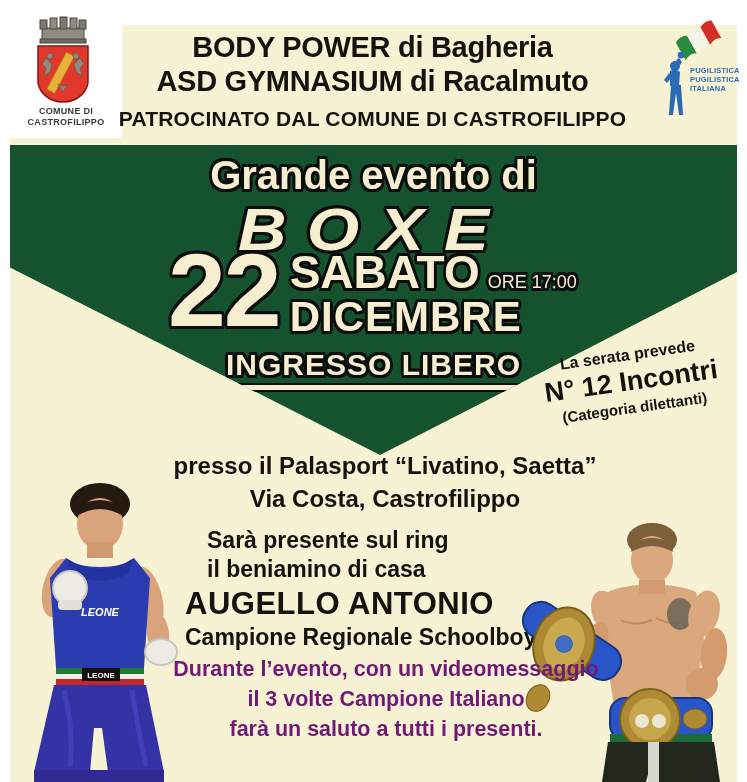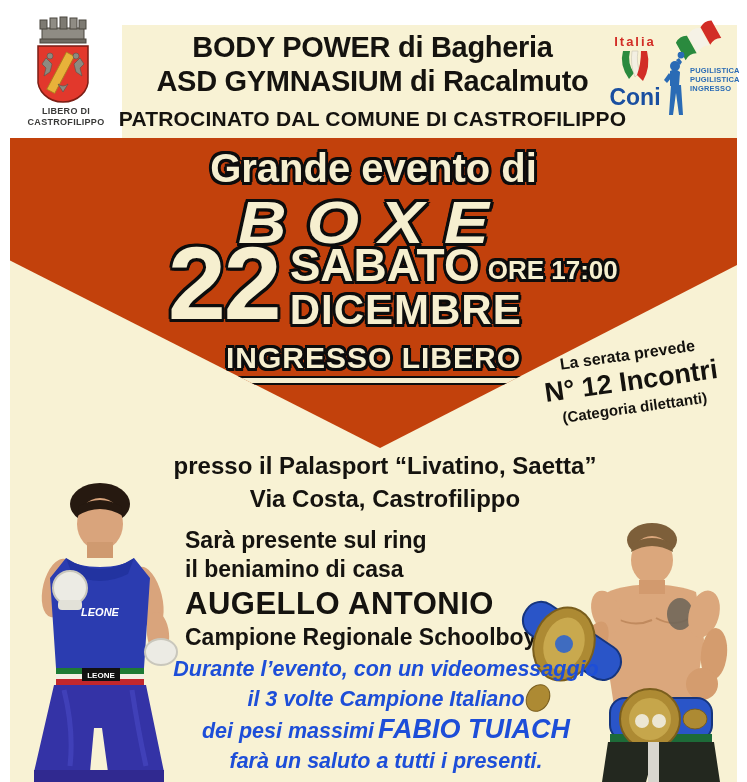--- a/index.html
+++ b/index.html
@@ -25,58 +25,58 @@
   .coni{position:absolute;left:604px;top:34px;width:62px;text-align:center;}
   .coni-italia{font-size:13px;font-weight:bold;color:#d22d26;letter-spacing:2px;}
   .coni-name{font-size:23px;font-weight:800;color:#1a4fa0;margin-top:1px;}
   .fpi{position:absolute;left:660px;top:18px;width:80px;}
   .fpi-flag{position:absolute;left:16px;top:8px;transform:rotate(-32deg);}
   .fpi-boxer{position:absolute;left:-2px;top:34px;}
   .fpi-name{position:absolute;left:30px;top:48px;font-size:7.5px;font-weight:bold;color:#2a6bb5;line-height:9px;letter-spacing:.2px;}
 
   
   .banner{
-    position:absolute;left:10px;top:138px;width:727px;height:310px;background:#c2410c;
+    position:absolute;left:10px;top:145px;width:727px;height:310px;background:#14532d;
     clip-path:polygon(0 0,100% 0,100% 41%,50.9% 100%,0 39.5%);
   }
   .outline{
     color:#f6efcf;
     text-shadow:
       -2px -2px 0 #0d0d0d, 2px -2px 0 #0d0d0d, -2px 2px 0 #0d0d0d, 2px 2px 0 #0d0d0d,
       -3px 0 0 #0d0d0d, 3px 0 0 #0d0d0d, 0 -3px 0 #0d0d0d, 0 3px 0 #0d0d0d,
       -2px 3px 0 #0d0d0d, 2px 3px 0 #0d0d0d, -2px -3px 0 #0d0d0d, 2px -3px 0 #0d0d0d;
   }
   .banner-intro{position:absolute;top:8px;width:100%;text-align:center;font-size:40px;font-weight:800;letter-spacing:0;}
   .banner-sport{
     position:absolute;top:50px;width:100%;text-align:center;
     font-size:60px;font-weight:800;font-style:italic;letter-spacing:18px;transform:scaleX(1.12);
   }
   .date-row{position:absolute;left:158px;top:104px;display:flex;align-items:flex-start;}
   .date-day{font-size:104px;font-weight:800;line-height:82px;letter-spacing:-2px;}
   .date-col{margin-left:10px;margin-top:2px;}
   .date-top{display:flex;align-items:flex-end;}
   .date-weekday{font-size:46px;font-weight:800;line-height:42px;}
-  .date-time{font-size:26px;font-weight:700;margin-left:8px;}
+  .date-time{font-size:18px;font-weight:400;margin-left:8px;}
   .date-month{font-size:42px;font-weight:800;line-height:46px;margin-top:1px;letter-spacing:1px;}
   .entry{position:absolute;top:203px;width:100%;text-align:center;font-size:30px;font-weight:800;letter-spacing:1px;}
   .entry-underline{position:absolute;left:215px;top:238px;width:296px;height:5px;background:#f6efcf;border:2px solid #0d0d0d;border-radius:3px;}
 
   
   .side-note{position:absolute;left:528px;top:346px;width:206px;text-align:center;transform:rotate(-8deg);color:#14120e;}
   .side-note-l1{font-size:16px;font-weight:bold;}
   .side-note-l2{font-size:27px;font-weight:800;margin-top:2px;}
   .side-note-l3{font-size:15px;font-weight:bold;margin-top:2px;}
 
   
   .venue{position:absolute;left:140px;top:449px;width:490px;text-align:center;font-size:24px;font-weight:bold;line-height:33px;color:#15130f;}
   .guest{position:absolute;left:185px;top:526px;color:#15130f;}
-  .guest-l{font-size:23px;font-weight:bold;line-height:29px;}
+  .guest-l{font-size:23px;font-weight:bold;line-height:29px;margin-left:22px;}
   .guest-name{font-size:31px;font-weight:800;line-height:36px;margin-top:2px;letter-spacing:.5px;}
   .guest-title{font-size:23px;font-weight:bold;line-height:28px;margin-top:1px;}
-  .announcement{position:absolute;left:150px;top:654px;width:472px;text-align:center;font-size:21.5px;font-weight:bold;line-height:30px;color:#1d4ed8;z-index:5;font-style:italic;}
+  .announcement{position:absolute;left:150px;top:654px;width:472px;text-align:center;font-size:21.5px;font-weight:bold;line-height:30px;color:#701a75;z-index:5;}
   .fabio{font-size:27px;font-weight:800;margin-left:4px;}
 
   .photo{position:absolute;z-index:2;}
 </style>
 </head>
 <body>
 
 <div class="poster">
   <div class="paper"></div>
 
@@ -99,60 +99,51 @@
 
     <g fill="#8d8a80" stroke="#55524a" stroke-width="0.6">
       <path d="M18 44 l6 6 -2 8 -6 4 2 -8 -4 -4 z"></path>
       <path d="M52 44 l-6 6 2 8 6 4 -2 -8 4 -4 z"></path>
       <circle cx="22" cy="42" r="3"></circle>
       <circle cx="48" cy="42" r="3"></circle>
       <path d="M30 70 q5 4 10 0 l-5 8 z" fill="#8d8a80"></path>
     </g>
   </svg>
   <div class="crest-caption">
-    <div>LIBERO DI</div>
+    <div>COMUNE DI</div>
     <div>CASTROFILIPPO</div>
   </div>
 
   <div class="header-text">
     <div class="header-line">BODY POWER di Bagheria</div>
     <div class="header-line">ASD GYMNASIUM di Racalmuto</div>
     <div class="header-patronage">PATROCINATO DAL COMUNE DI CASTROFILIPPO</div>
   </div>
 
-  <div class="coni">
-    <div class="coni-italia">Italia</div>
-    <svg width="36" height="34" viewBox="0 0 36 34" style="display:block;margin:0 auto;">
-      <path d="M6 2 q-4 14 6 28 l5 -6 q-7 -10 -4 -22 z" fill="#2a8a3e"></path>
-      <path d="M15 2 q-2 14 3 26 l5 -5 q-4 -9 -2 -21 z" fill="#f3efe2" stroke="#c9c4b0" stroke-width="0.6"></path>
-      <path d="M24 2 q0 13 -4 24 l6 6 q8 -14 4 -30 z" fill="#d22d26"></path>
-    </svg>
-    <div class="coni-name">Coni</div>
-  </div>
 
   <div class="fpi">
     <svg class="fpi-flag" width="46" height="28" viewBox="0 0 46 28">
       <path d="M2 4 q7 -4 13 0 l-1 20 q-6 -4 -13 0 z" fill="#2a8a3e"></path>
       <path d="M16 4 q7 -4 14 0 l-1 20 q-7 -4 -14 0 z" fill="#f5f2e6"></path>
       <path d="M31 4 q7 -4 13 0 l-1 20 q-6 -4 -13 0 z" fill="#d22d26"></path>
     </svg>
     <svg class="fpi-boxer" width="32" height="66" viewBox="0 0 32 66">
       <g fill="#2a6bb5">
         <circle cx="17" cy="14" r="5"></circle>
         <circle cx="23" cy="3" r="3.4"></circle>
         <path d="M21 6 l3 4 -2 3 -4 -5 z"></path>
         <path d="M12 19 q6 -3 10 1 l-1 14 -9 0 z"></path>
         <path d="M11 21 l-5 7 3 3 5 -6 z"></path>
         <path d="M13 33 l-2 30 4 0 3 -22 3 22 4 0 -2 -30 z"></path>
       </g>
     </svg>
     <div class="fpi-name">
       <div>PUGILISTICA</div>
       <div>PUGILISTICA</div>
-      <div>INGRESSO</div>
+      <div>ITALIANA</div>
     </div>
   </div>
 
   <div class="banner">
     <div class="banner-intro outline">Grande evento di</div>
     <div class="banner-sport outline">BOXE</div>
     <div class="date-row">
       <div class="date-day outline">22</div>
       <div class="date-col">
         <div class="date-top">
@@ -180,21 +171,20 @@
   <div class="guest">
     <div class="guest-l">Sarà presente sul ring</div>
     <div class="guest-l">il beniamino di casa</div>
     <div class="guest-name">AUGELLO ANTONIO</div>
     <div class="guest-title">Campione Regionale Schoolboy</div>
   </div>
 
   <div class="announcement">
     <div>Durante l’evento, con un videomessaggio</div>
     <div>il 3 volte Campione Italiano</div>
-    <div><span>dei pesi massimi</span><span class="fabio">FABIO TUIACH</span></div>
     <div>farà un saluto a tutti i presenti.</div>
   </div>
 
   <svg class="photo" style="left:12px;top:476px;" width="168" height="306" viewBox="0 0 168 306">
 
     <ellipse cx="88" cy="28" rx="30" ry="21" fill="#261910"></ellipse>
     <ellipse cx="88" cy="48" rx="23" ry="26" fill="#d9a47c"></ellipse>
     <path d="M65 40 q23 -14 46 0 l-2 -10 q-21 -12 -42 0 z" fill="#261910"></path>
     <rect x="75" y="66" width="26" height="16" fill="#cf9a70"></rect>
 

